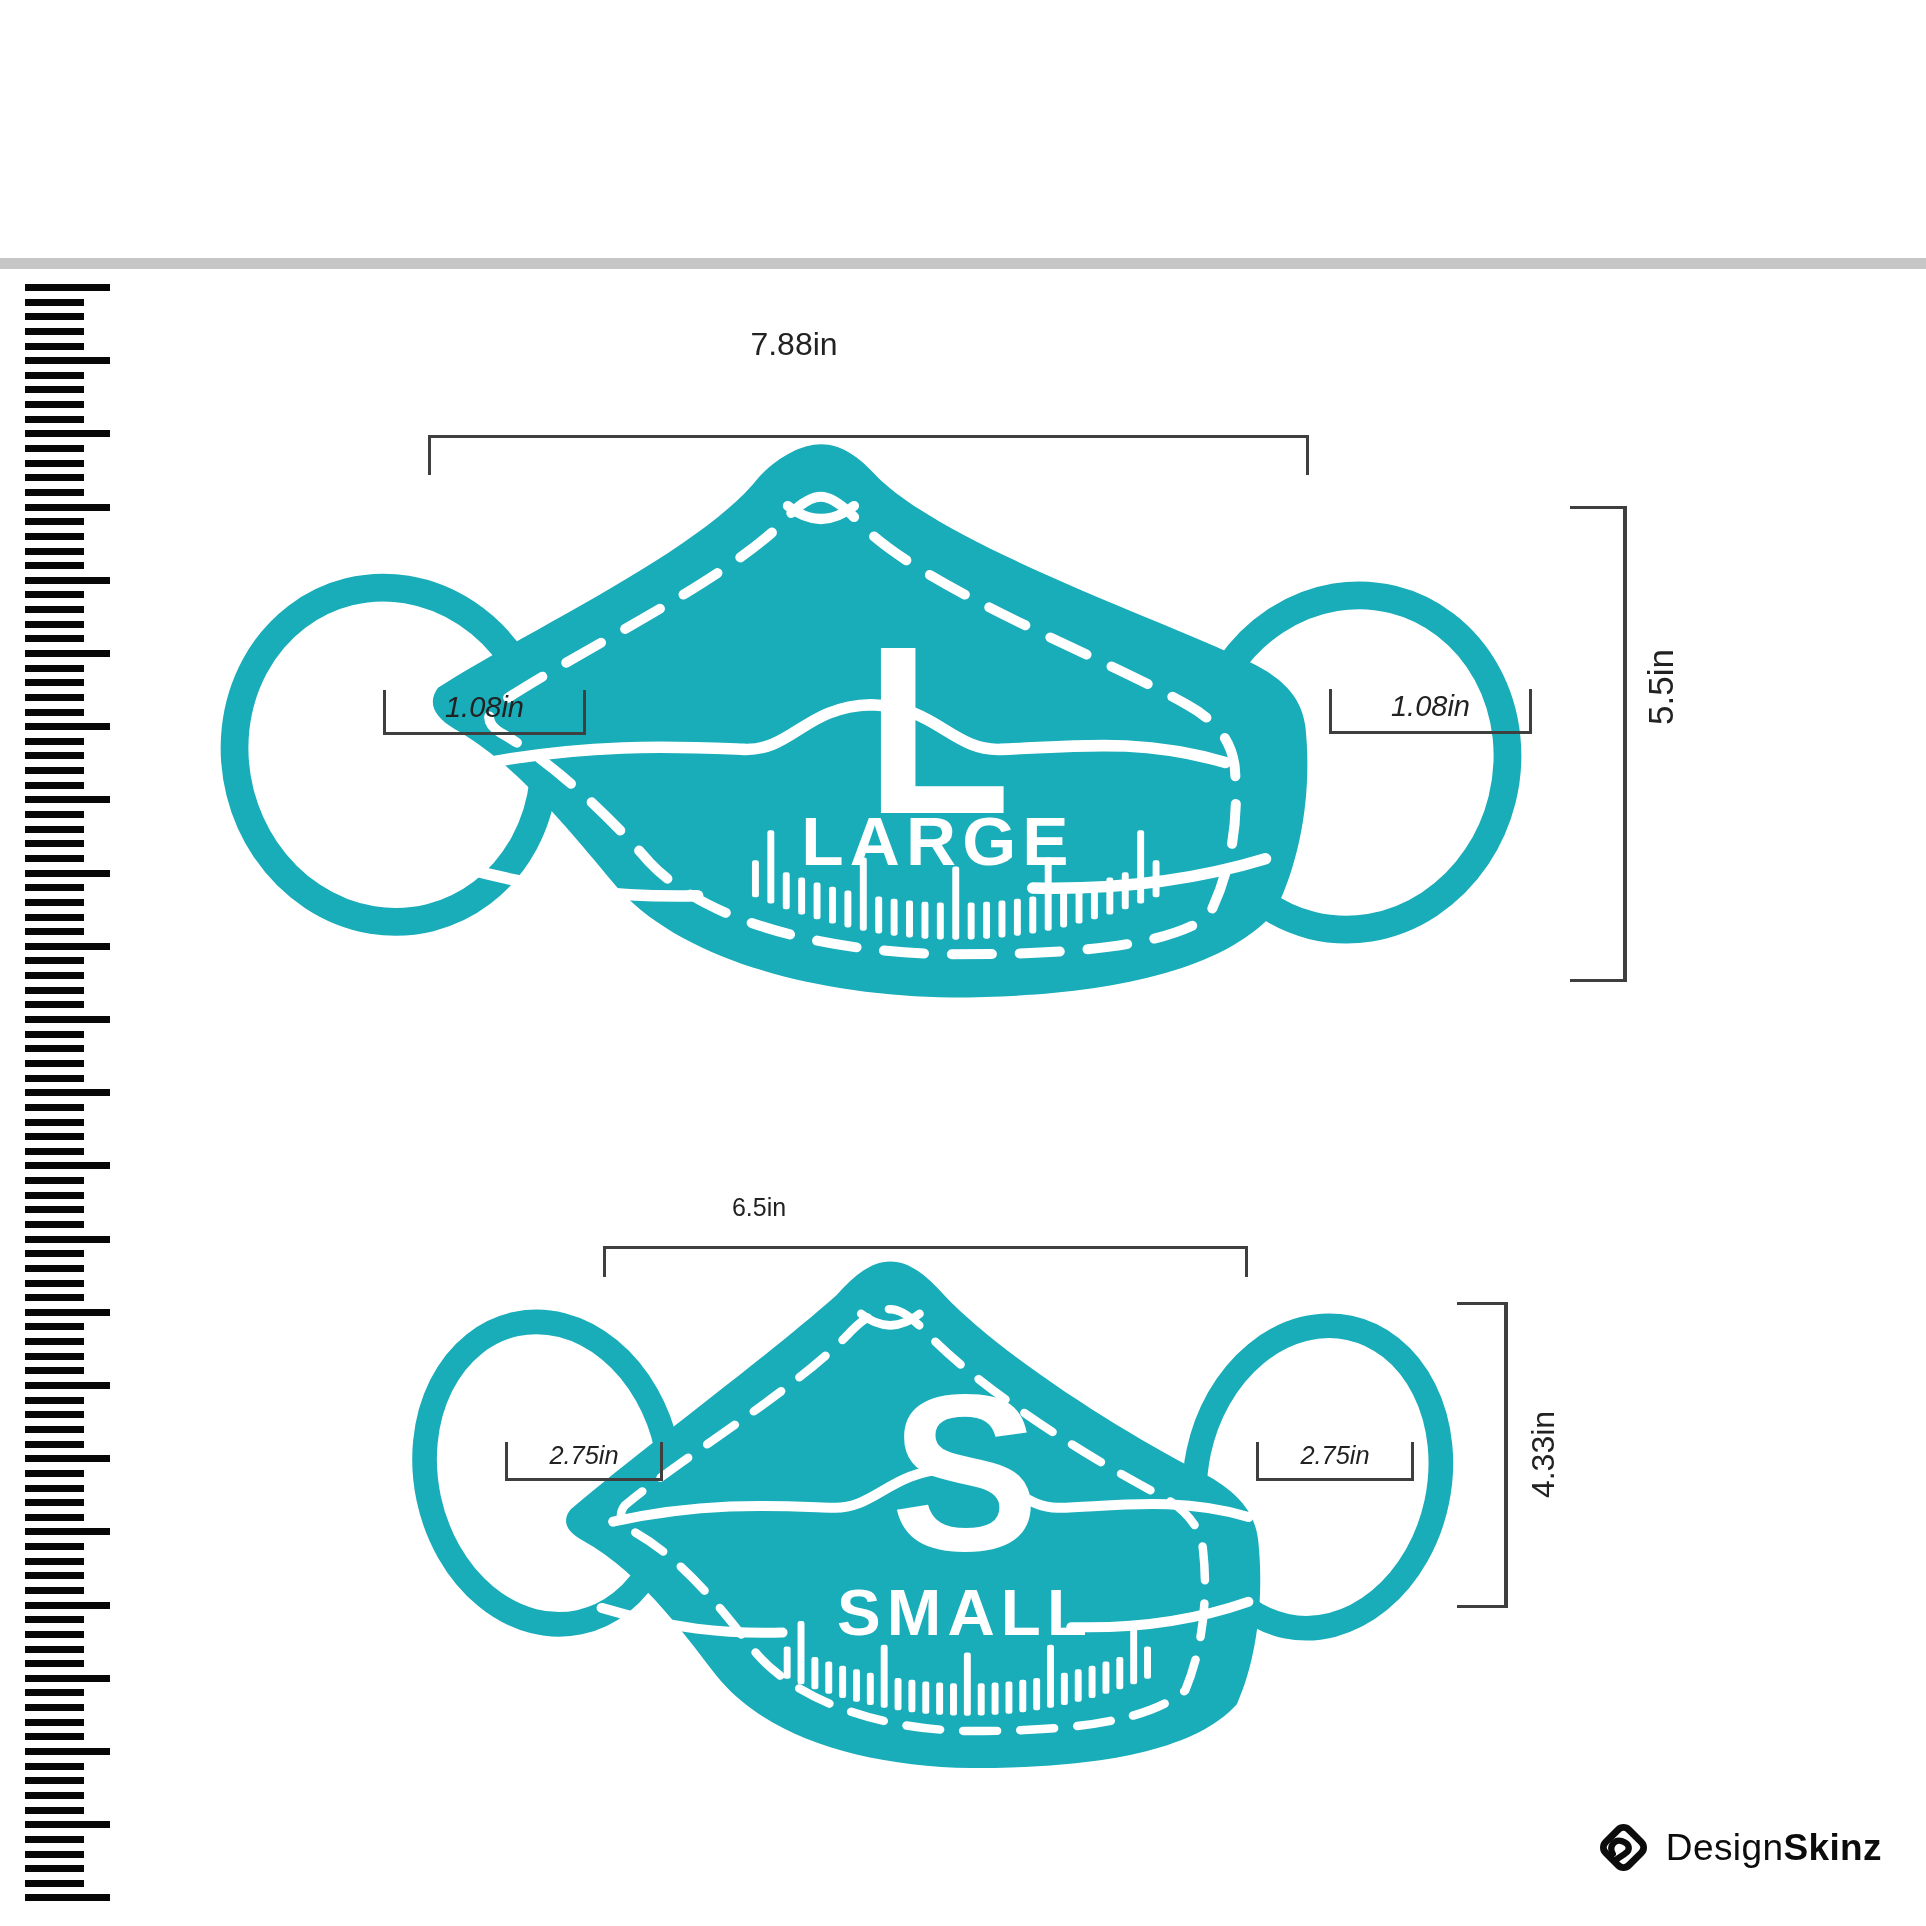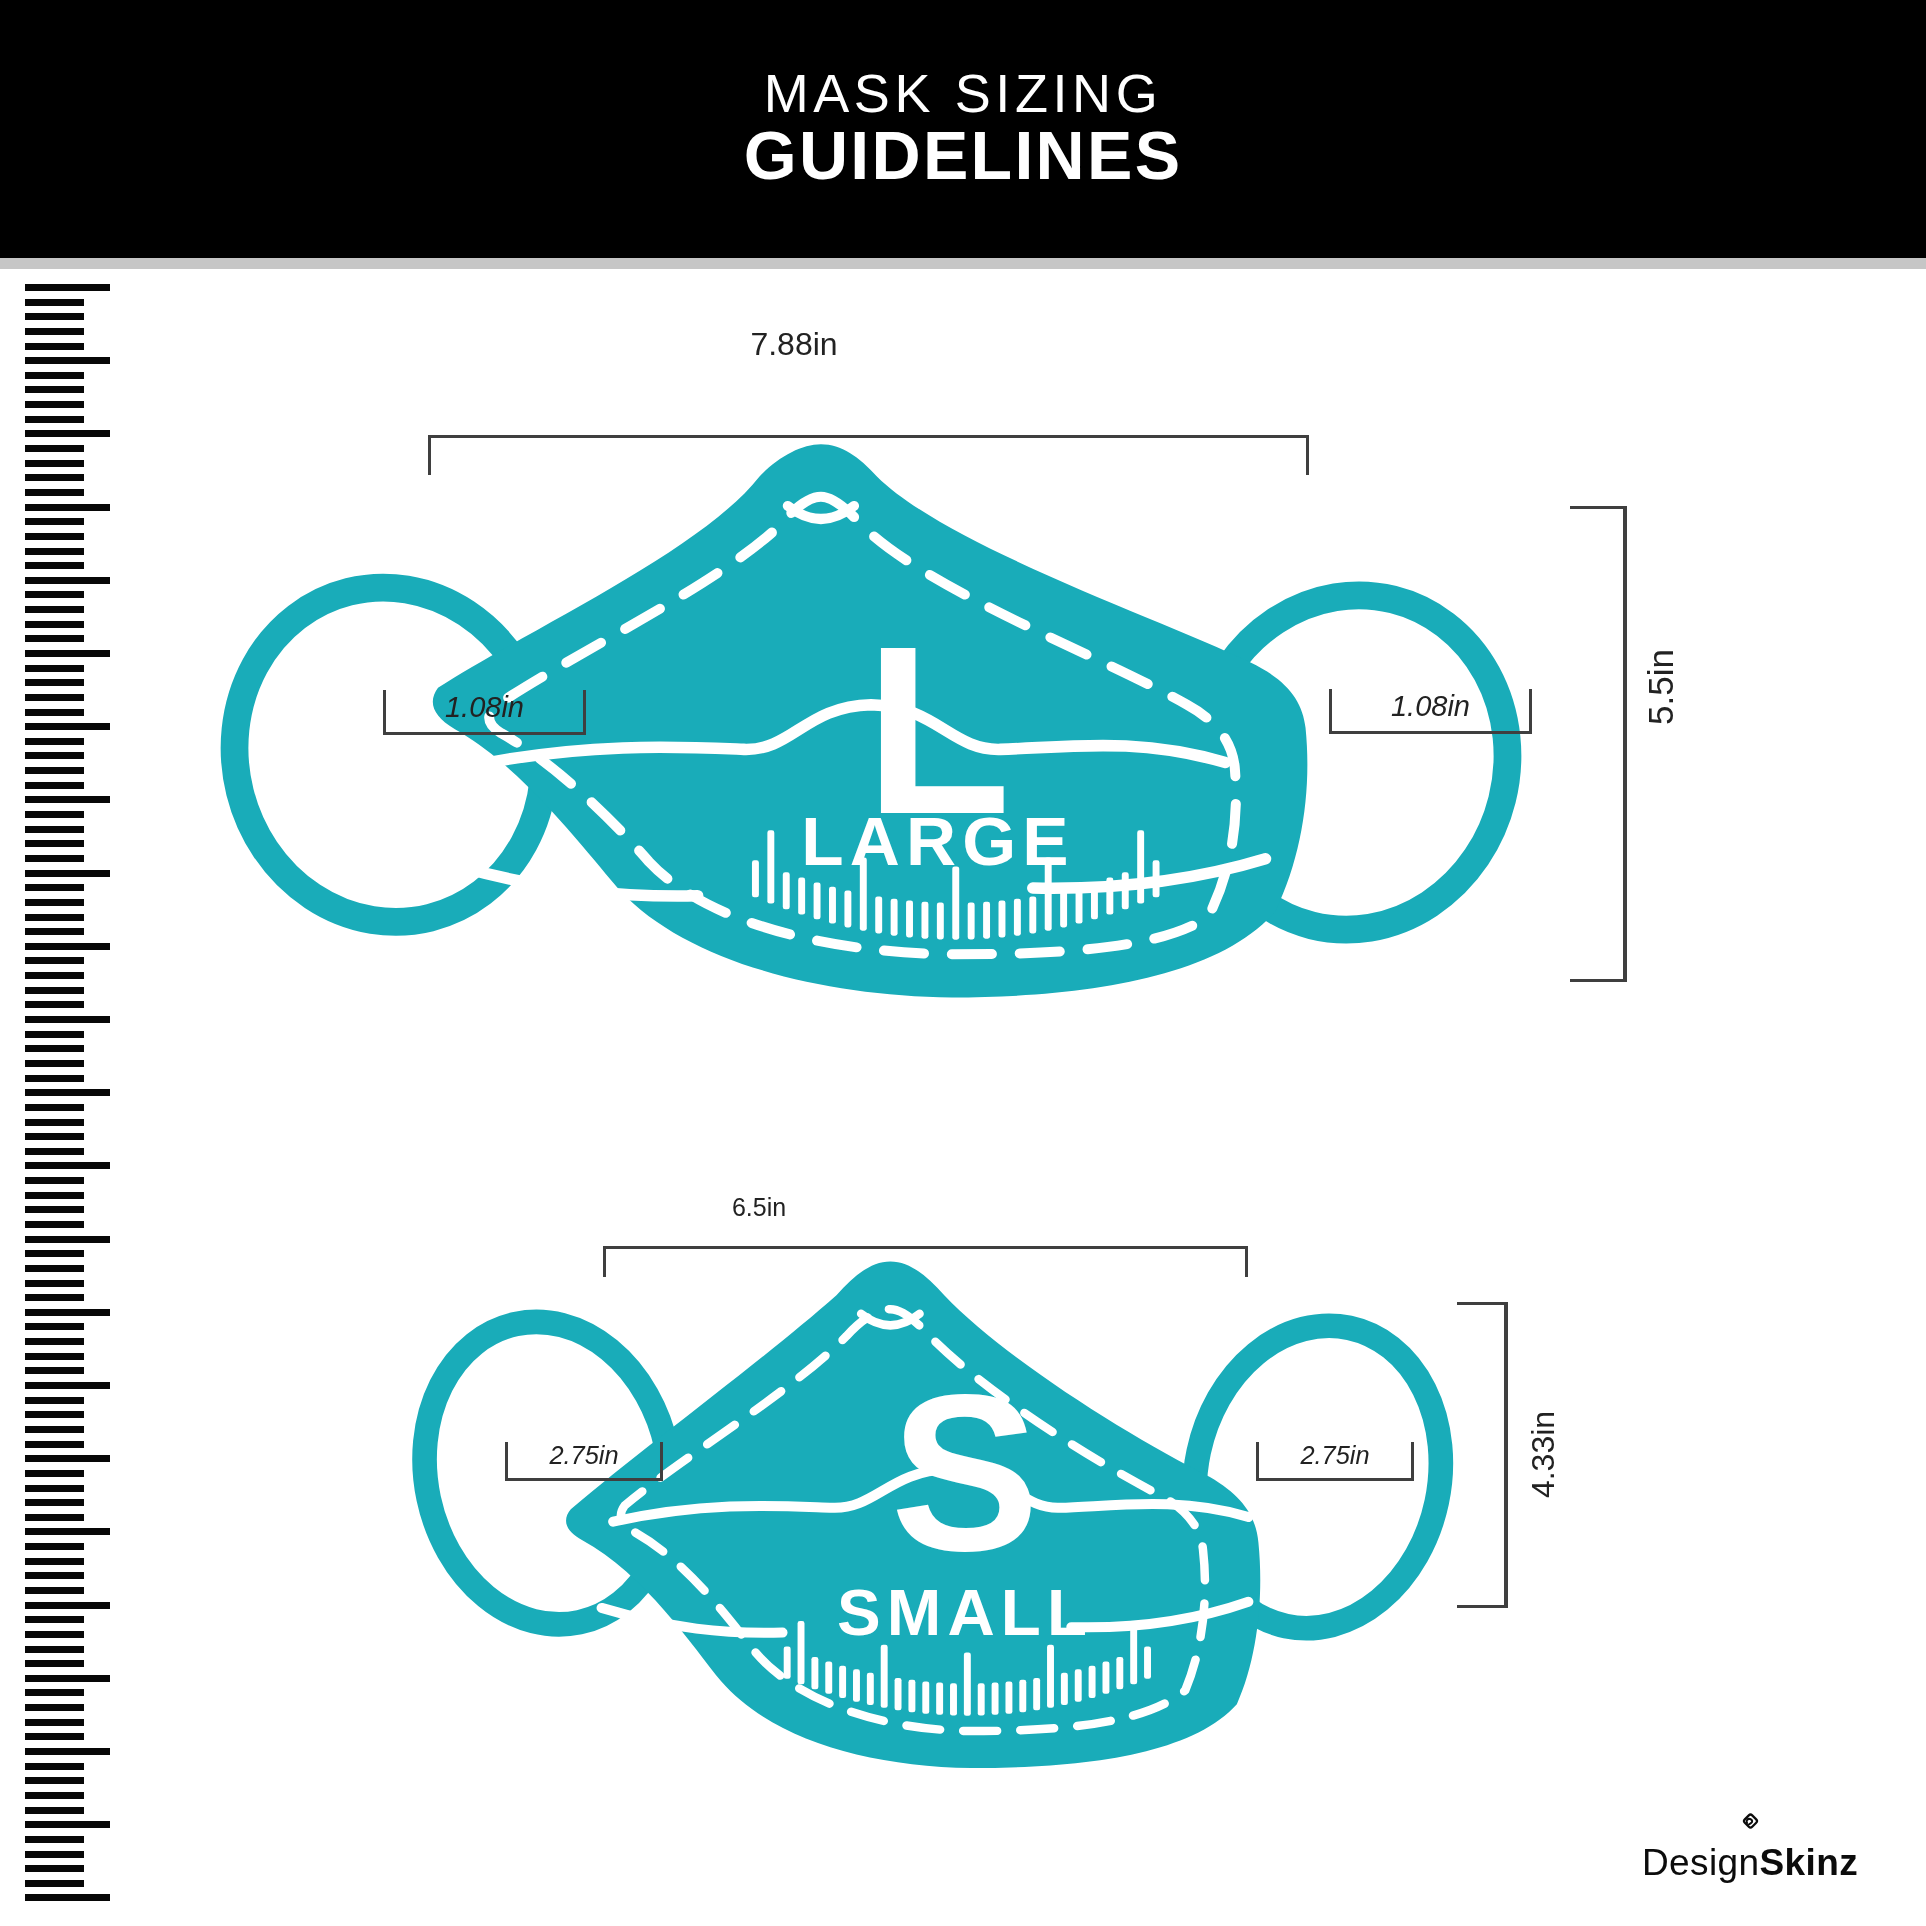--- a/index.html
+++ b/index.html
@@ -38,34 +38,30 @@
     border-left:3.9px solid var(--dim);border-right:3.9px solid var(--dim);}
   .bracket-under{position:absolute;border-bottom:3.9px solid var(--dim);
     border-left:3.1px solid var(--dim);border-right:3.1px solid var(--dim);
     display:flex;align-items:flex-end;justify-content:center;}
   .bracket-right{position:absolute;border-right:4.6px solid var(--dim);
     border-top:3.9px solid var(--dim);border-bottom:3.9px solid var(--dim);}
   .rot{transform:rotate(-90deg);}
   .ear-text{padding-bottom:8px;font-style:italic;}
   
   #footer{position:absolute;left:1592px;top:1811px;width:316px;height:73px;
-    display:flex;align-items:center;gap:10.8px;color:var(--ink);flex-direction:column;}
+    display:flex;align-items:center;gap:10.8px;color:var(--ink);}
   #brand{font-size:37px;color:#0c0c0c;letter-spacing:0.4px;}
   #brand .reg{font-weight:500;}
   #brand .bold{font-weight:800;}
 </style>
 </head>
 <body>
 
 <div id="canvas">
 
-  <div id="header">
-    <div class="title-line1">MASK SIZING</div>
-    <div class="title-line2">GUIDELINES</div>
-  </div>
   <div id="divider"></div>
 
   <div id="ruler">
       <div class="tick long" style="top: 0px;"></div>
       <div class="tick" style="top: 14.6px;"></div>
       <div class="tick" style="top: 29px;"></div>
       <div class="tick" style="top: 44px;"></div>
       <div class="tick" style="top: 59px;"></div>
       <div class="tick long" style="top: 73px;"></div>
       <div class="tick" style="top: 88px;"></div>

